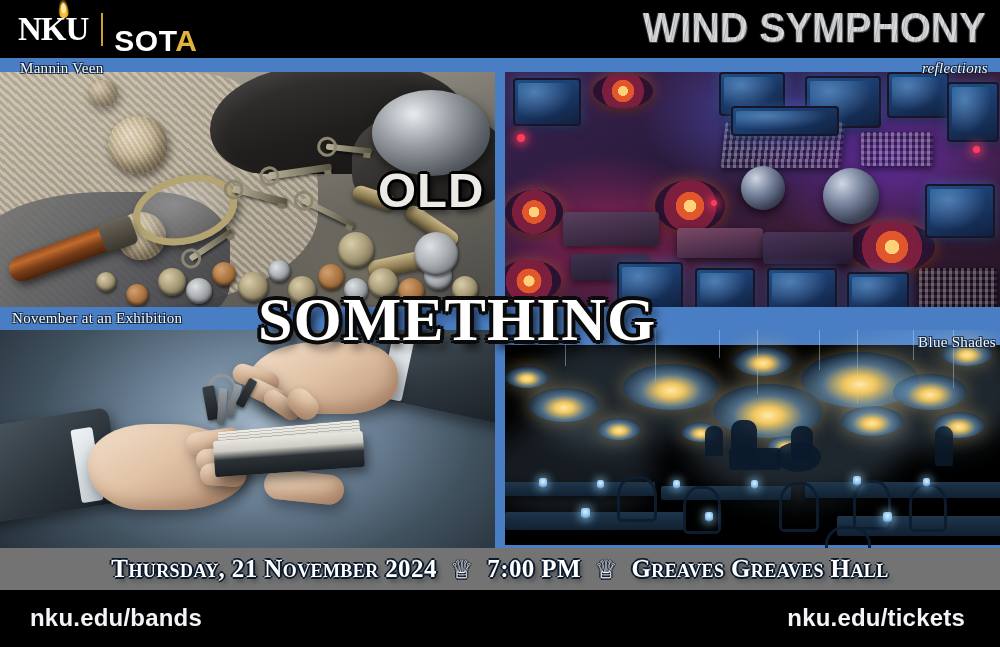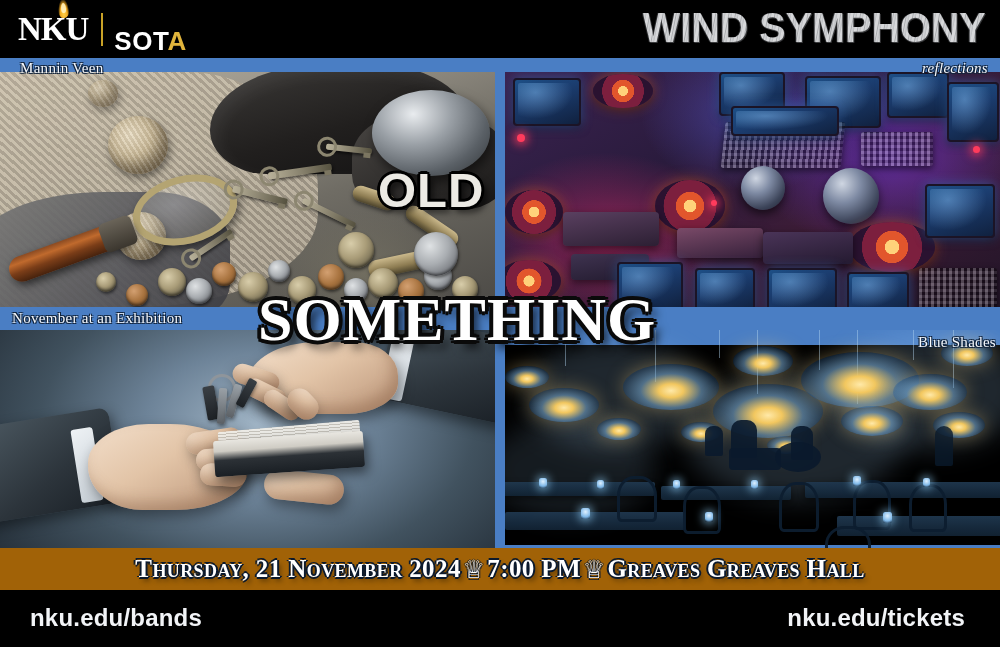--- a/index.html
+++ b/index.html
@@ -9,21 +9,21 @@
   
   .topbar{position:absolute;left:0;top:0;width:1000px;height:58px;background:#000;}
   .logo{position:absolute;left:18px;top:8px;display:flex;align-items:center;height:42px;}
   .logo-nku{position:relative;font-family:Liberation Serif, serif;font-weight:700;font-size:33px;color:#fff;letter-spacing:-1px;line-height:1;}
   .flame{position:absolute;left:40px;top:-9px;width:11px;height:19px;background:
      radial-gradient(ellipse at 50% 75%, #ffd24a 0%, #f0a81e 45%, rgba(240,168,30,0) 72%);
      border-radius:50% 50% 45% 45%/62% 62% 38% 38%;transform:rotate(-4deg);}
   .flame:after{content:"";position:absolute;left:3px;top:4px;width:5px;height:10px;background:#fff3c4;border-radius:50% 50% 45% 45%/62% 62% 38% 38%;opacity:.85;}
   .logo-div{width:2px;height:33px;background:#c9a227;margin:0 11px 0 13px;}
   .logo-right{display:flex;flex-direction:column;justify-content:center;}
-  .logo-sota{font-family:"Liberation Sans",sans-serif;font-weight:700;font-size:26px;color:#fff;letter-spacing:.5px;line-height:1;margin-top:34px;}
+  .logo-sota{font-family:"Liberation Sans",sans-serif;font-weight:700;font-size:30px;color:#fff;letter-spacing:.5px;line-height:1;margin-top:34px;}
   .logo-sota .amber{color:#e0b43c;}
   .logo-sub{font-family:"Liberation Sans",sans-serif;font-size:6.5px;color:#ffffff;letter-spacing:2.1px;margin-top:3px;}
 
   .wind-symphony{position:absolute;right:14px;top:2px;font-family:"Liberation Sans",sans-serif;
      font-weight:700;font-size:43px;line-height:50px;letter-spacing:0px;transform:scaleX(.92);transform-origin:right center;
      color:#cfd0d2;
      background:repeating-linear-gradient(102deg,#d7d8da 0px,#d7d8da 2px,#a9abae 3px,#d3d4d6 4px,#bfc1c4 6px,#dcdddf 7px);
      -webkit-background-clip:text;background-clip:text;-webkit-text-fill-color:transparent;
      text-shadow:0 0 0 rgba(0,0,0,0);filter:drop-shadow(1px 1px 0 #3c3d3f) drop-shadow(-1px 0 0 #2a2b2d);}
 
@@ -171,22 +171,22 @@
        2px 2px 0 #000,-2px 2px 0 #000,2px -2px 0 #000,-2px -2px 0 #000,
        5px 5px 7px rgba(0,0,0,.7);}
   .word-something{position:absolute;left:258px;top:284px;font-family:"Liberation Serif",serif;font-weight:700;
      font-size:62px;letter-spacing:1px;color:#ffffff;white-space:nowrap;
      text-shadow:
        4px 0 0 #0a0a0a,-4px 0 0 #0a0a0a,0 4px 0 #0a0a0a,0 -4px 0 #0a0a0a,
        3px 3px 0 #0a0a0a,-3px 3px 0 #0a0a0a,3px -3px 0 #0a0a0a,-3px -3px 0 #0a0a0a,
        7px 8px 10px rgba(0,0,0,.75);}
 
   
-  .datebar{position:absolute;left:0;top:548px;width:1000px;height:42px;background:#a16207;
-     display:flex;align-items:center;justify-content:center;gap:2px;}
+  .datebar{position:absolute;left:0;top:548px;width:1000px;height:42px;background:#737373;
+     display:flex;align-items:center;justify-content:center;gap:14px;}
   .datebar .dt{font-family:"Liberation Serif",serif;font-weight:700;font-size:25px;font-variant:small-caps;
      color:#ffffff;letter-spacing:.4px;white-space:nowrap;
      text-shadow:2px 0 0 #0c1a2d,-2px 0 0 #0c1a2d,0 2px 0 #0c1a2d,0 -2px 0 #0c1a2d,
                  1px 1px 0 #0c1a2d,3px 4px 5px rgba(0,0,0,.45);}
   .orn{font-family:"DejaVu Sans",sans-serif;font-size:25px;color:#ffffff;line-height:1;
      text-shadow:1.5px 0 0 #0c1a2d,-1.5px 0 0 #0c1a2d,0 1.5px 0 #0c1a2d,0 -1.5px 0 #0c1a2d;}
 
   
   .footer{position:absolute;left:0;top:590px;width:1000px;height:57px;background:#000;}
   .footer .url{position:absolute;top:14px;font-family:"Liberation Sans",sans-serif;font-weight:700;

